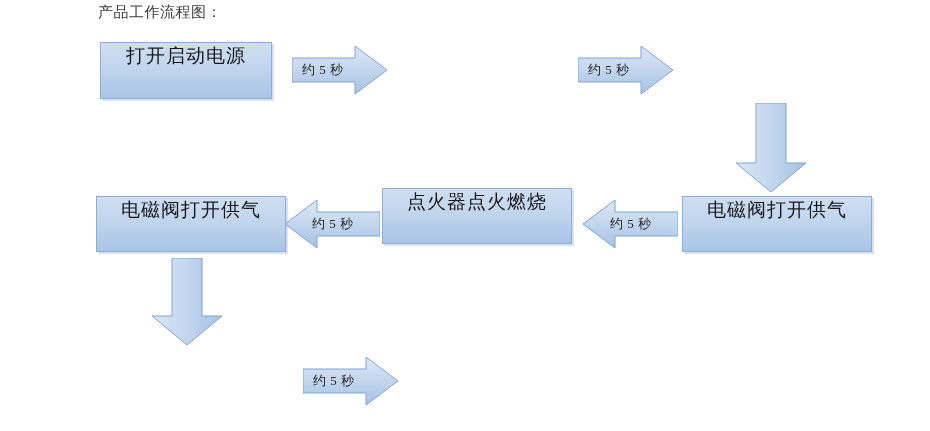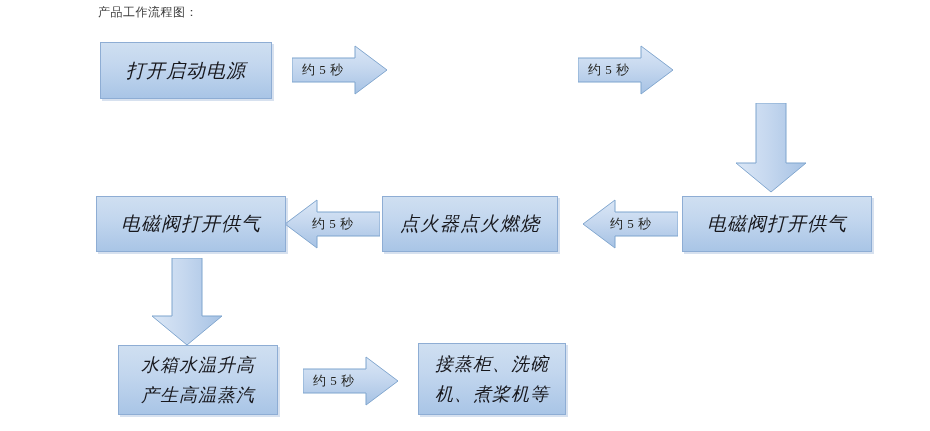--- a/index.html
+++ b/index.html
@@ -21,40 +21,38 @@
     left: 0;
     top: 0;
     width: 930px;
     height: 431px;
   }
 
   .page-title {
     position: absolute;
     left: 98px;
     top: 2px;
-    font-size: 12px;
+    font-size: 15px;
     line-height: 20px;
     color: #3b3b3b;
     white-space: nowrap;
     letter-spacing: 0.5px;
     text-align: right;
   }
 
   
   .box {
     position: absolute;
     box-sizing: border-box;
     border: 1px solid #8eadd4;
     background: linear-gradient(to bottom, #cfdff1 0%, #c2d6ee 42%, #a9c5e6 100%);
     box-shadow: 2px 2px 0 0 rgba(140, 170, 210, 0.35);
     display: flex;
-    align-items: center;
     justify-content: center;
     text-align: center;
-    font-style: italic;
   }
   .box .box-label {
     font-size: 19px;
     line-height: 26px;
     color: #17171c;
     letter-spacing: 1px;
     white-space: pre-line;
     padding: 0 4px;
   }
   .box.two-line .box-label {
@@ -154,21 +152,21 @@
           <stop offset="0%" stop-color="#dbe7f6"></stop>
           <stop offset="45%" stop-color="#c6d8ef"></stop>
           <stop offset="100%" stop-color="#a6c2e4"></stop>
         </linearGradient>
       </defs>
       <polygon points="96,13 33,13 33,1 1,25 33,49 33,37 96,37" fill="url(#agL1)" stroke="#7fa5ce" stroke-width="1"></polygon>
     </svg>
     <span class="arrow-label">约 5 秒</span>
   </div>
 
-  <div class="box" style="left:382px; top:196px; width:176px; height:56px;">
+  <div class="box" style="left:382px; top:188px; width:190px; height:56px;">
     <span class="box-label">点火器点火燃烧</span>
   </div>
 
   <div class="arrow horiz left" style="left:284px; top:199px; width:96px; height:50px;">
     <svg class="arrow-shape" viewBox="0 0 96 50" preserveAspectRatio="none">
       <defs>
         <linearGradient id="agL2" x1="0" y1="0" x2="0" y2="1">
           <stop offset="0%" stop-color="#dbe7f6"></stop>
           <stop offset="45%" stop-color="#c6d8ef"></stop>
           <stop offset="100%" stop-color="#a6c2e4"></stop>
@@ -189,37 +187,29 @@
         <linearGradient id="agD2" x1="0" y1="0" x2="1" y2="0">
           <stop offset="0%" stop-color="#dbe7f6"></stop>
           <stop offset="45%" stop-color="#c6d8ef"></stop>
           <stop offset="100%" stop-color="#a6c2e4"></stop>
         </linearGradient>
       </defs>
       <polygon points="21,0 51,0 51,58 71,58 36,87 1,58 21,58" fill="url(#agD2)" stroke="#7fa5ce" stroke-width="1"></polygon>
     </svg>
   </div>
 
-  <div class="box two-line" style="left:118px; top:345px; width:160px; height:70px;">
-    <span class="box-label">水箱水温升高
-产生高温蒸汽</span>
-  </div>
 
   <div class="arrow horiz right" style="left:303px; top:356px; width:96px; height:50px;">
     <svg class="arrow-shape" viewBox="0 0 96 50" preserveAspectRatio="none">
       <defs>
         <linearGradient id="agR3" x1="0" y1="0" x2="0" y2="1">
           <stop offset="0%" stop-color="#dbe7f6"></stop>
           <stop offset="45%" stop-color="#c6d8ef"></stop>
           <stop offset="100%" stop-color="#a6c2e4"></stop>
         </linearGradient>
       </defs>
       <polygon points="0,13 63,13 63,1 95,25 63,49 63,37 0,37" fill="url(#agR3)" stroke="#7fa5ce" stroke-width="1"></polygon>
     </svg>
     <span class="arrow-label">约 5 秒</span>
   </div>
 
-  <div class="box two-line" style="left:418px; top:343px; width:148px; height:72px;">
-    <span class="box-label">接蒸柜、洗碗
-机、煮桨机等</span>
-  </div>
 
 </div>
 
 </body></html>

